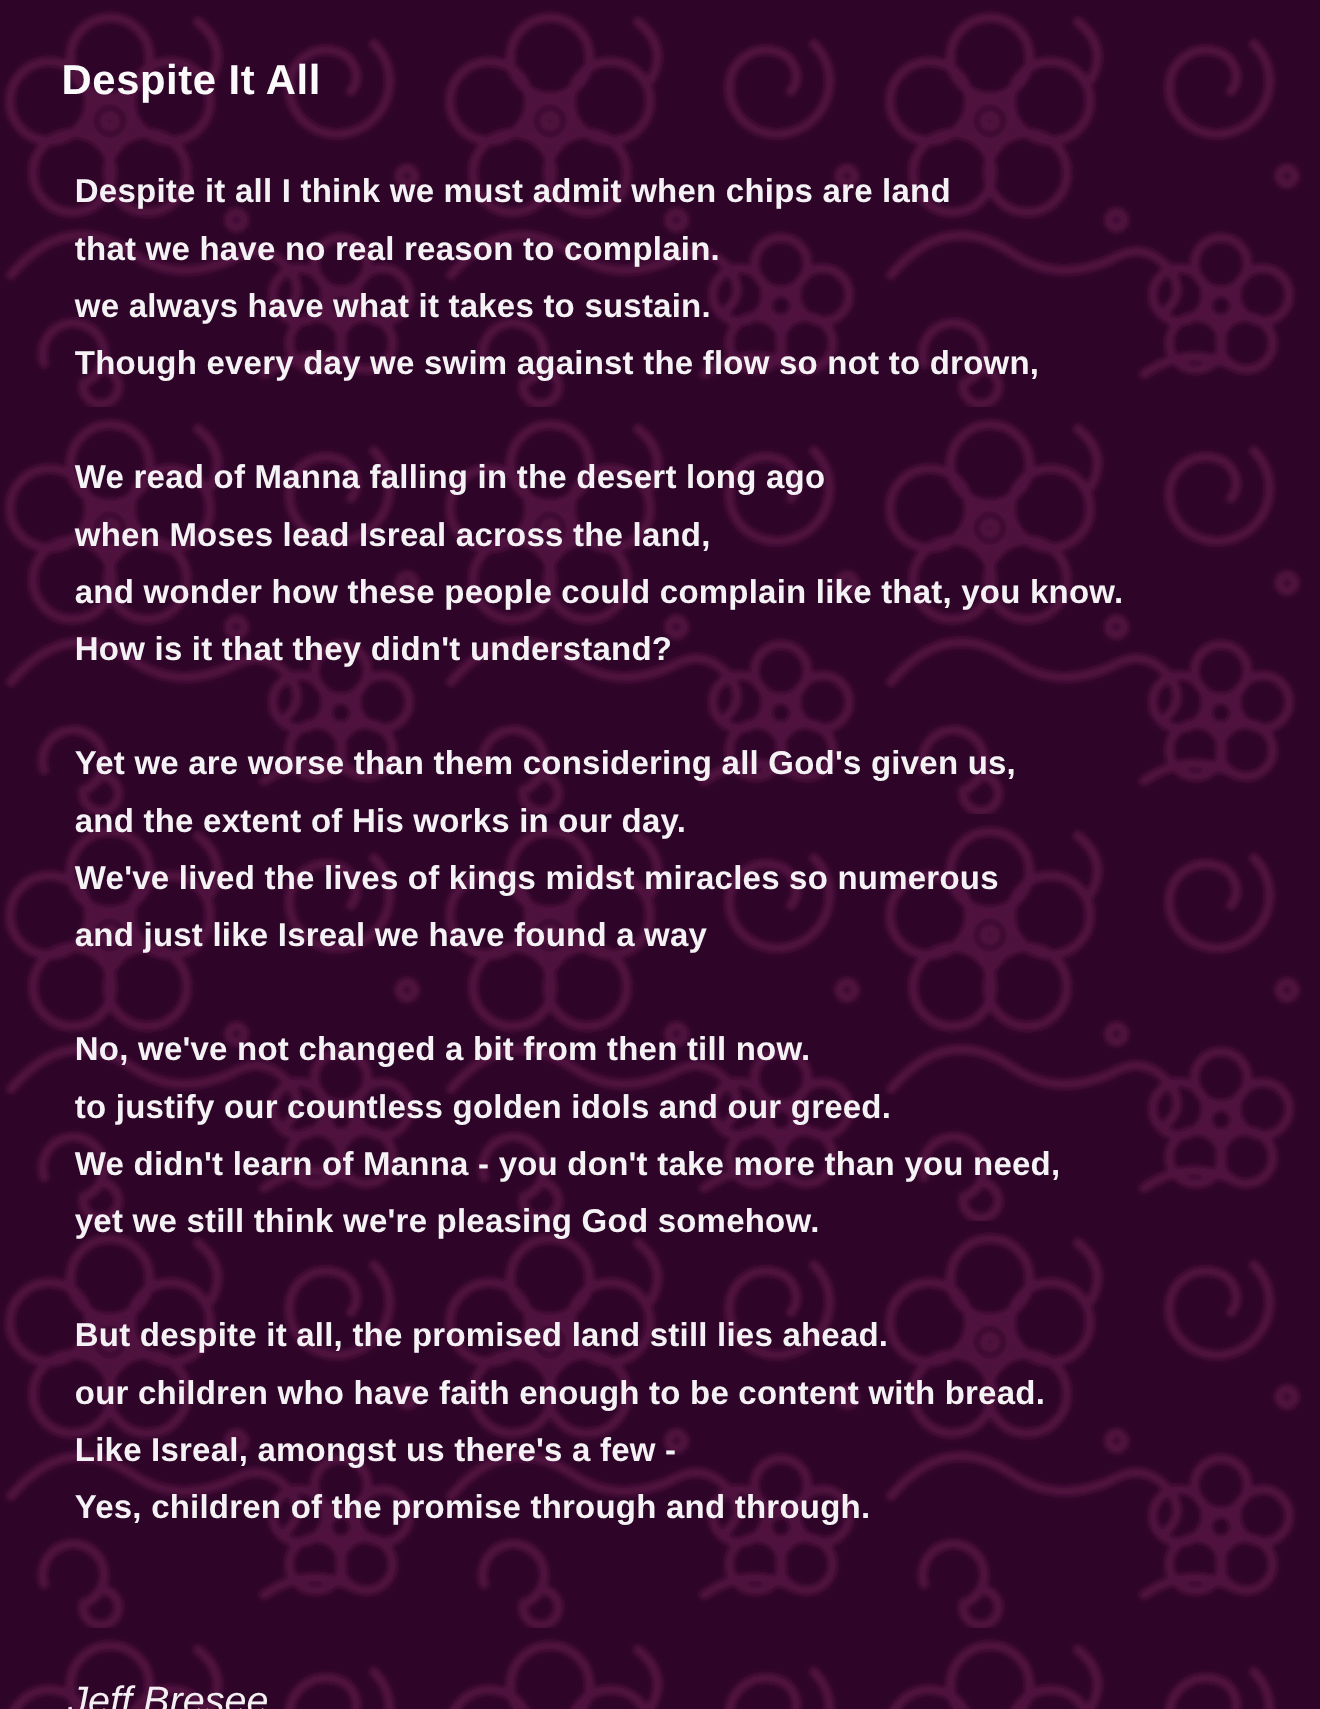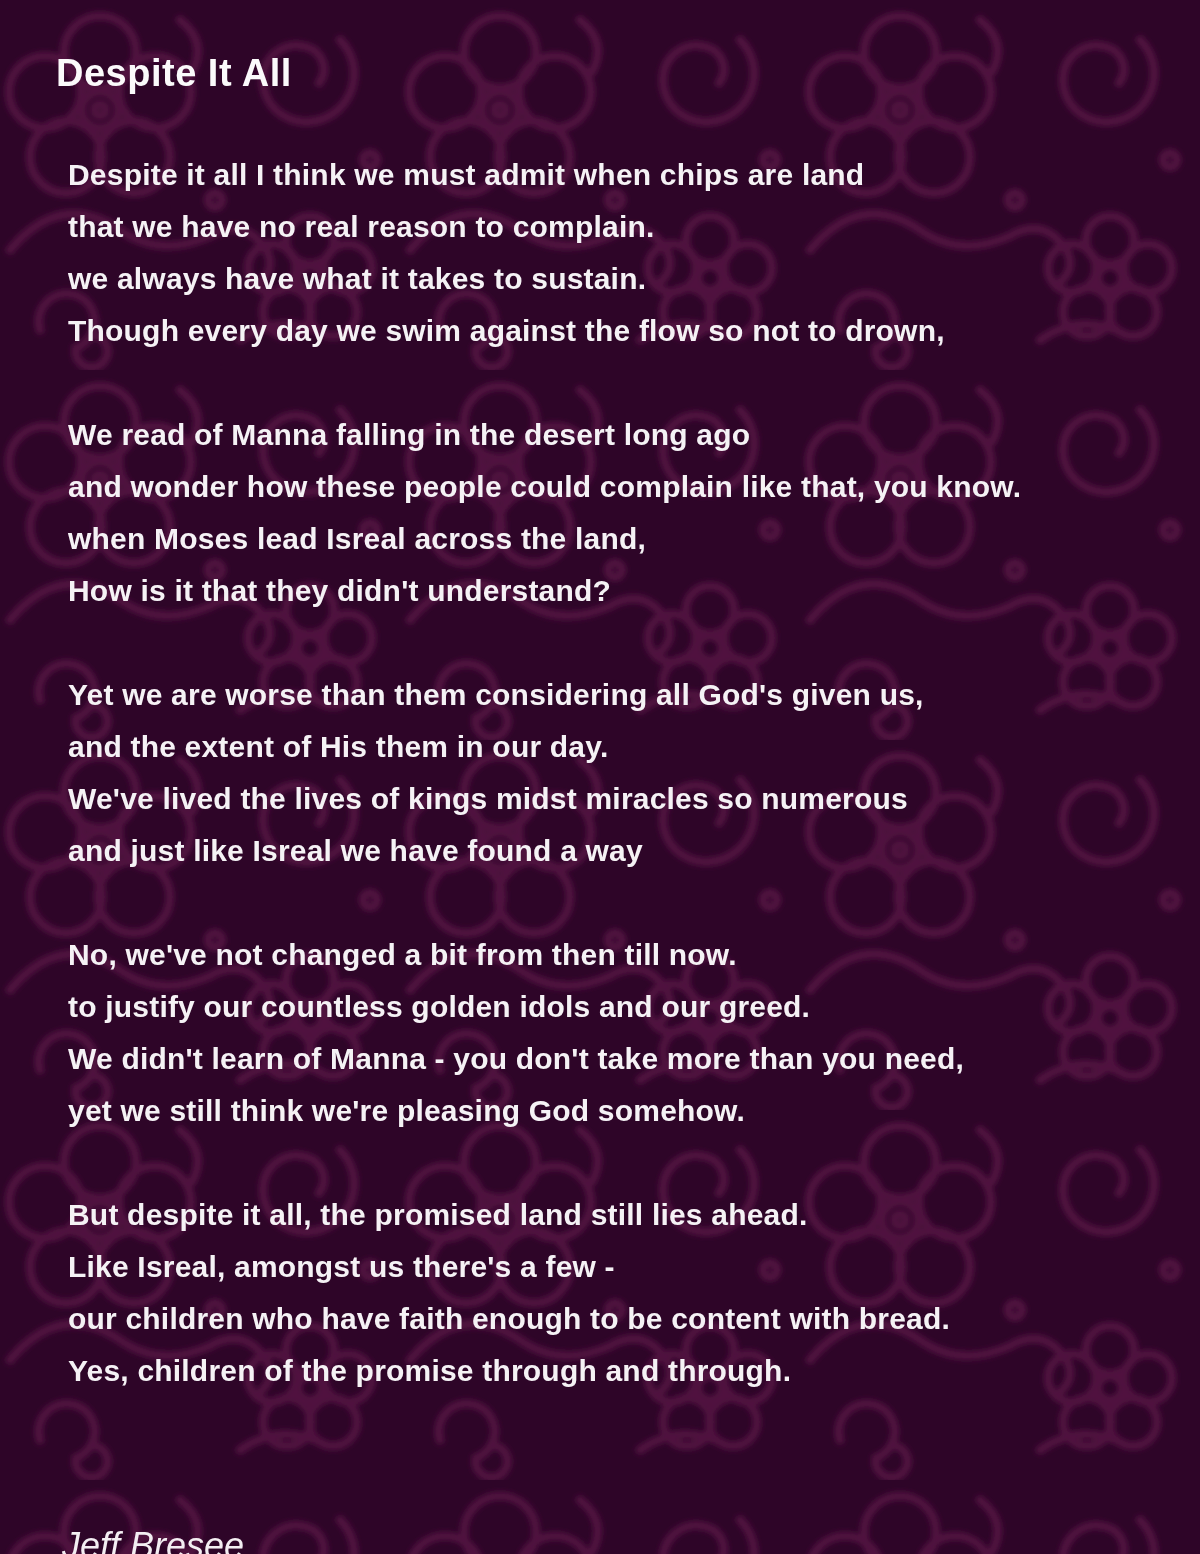--- a/index.html
+++ b/index.html
@@ -119,42 +119,42 @@
 
     <div class="stanza s1">
       <div class="line">Despite it all I think we must admit when chips are land</div>
       <div class="line">that we have no real reason to complain.</div>
       <div class="line">we always have what it takes to sustain.</div>
       <div class="line">Though every day we swim against the flow so not to drown,</div>
     </div>
 
     <div class="stanza s2">
       <div class="line">We read of Manna falling in the desert long ago</div>
+      <div class="line">when Moses lead Isreal across the land,</div>
       <div class="line">and wonder how these people could complain like that, you know.</div>
-      <div class="line">when Moses lead Isreal across the land,</div>
       <div class="line">How is it that they didn't understand?</div>
     </div>
 
     <div class="stanza s3">
       <div class="line">Yet we are worse than them considering all God's given us,</div>
-      <div class="line">and the extent of His them in our day.</div>
+      <div class="line">and the extent of His works in our day.</div>
       <div class="line">We've lived the lives of kings midst miracles so numerous</div>
       <div class="line">and just like Isreal we have found a way</div>
     </div>
 
     <div class="stanza s4">
       <div class="line">No, we've not changed a bit from then till now.</div>
       <div class="line">to justify our countless golden idols and our greed.</div>
       <div class="line">We didn't learn of Manna - you don't take more than you need,</div>
       <div class="line">yet we still think we're pleasing God somehow.</div>
     </div>
 
     <div class="stanza s5">
       <div class="line">But despite it all, the promised land still lies ahead.</div>
+      <div class="line">our children who have faith enough to be content with bread.</div>
       <div class="line">Like Isreal, amongst us there's a few -</div>
-      <div class="line">our children who have faith enough to be content with bread.</div>
       <div class="line">Yes, children of the promise through and through.</div>
     </div>
 
     <div class="poem-author">Jeff Bresee</div>
 
   </div>
 </div>
 
 </body></html>

